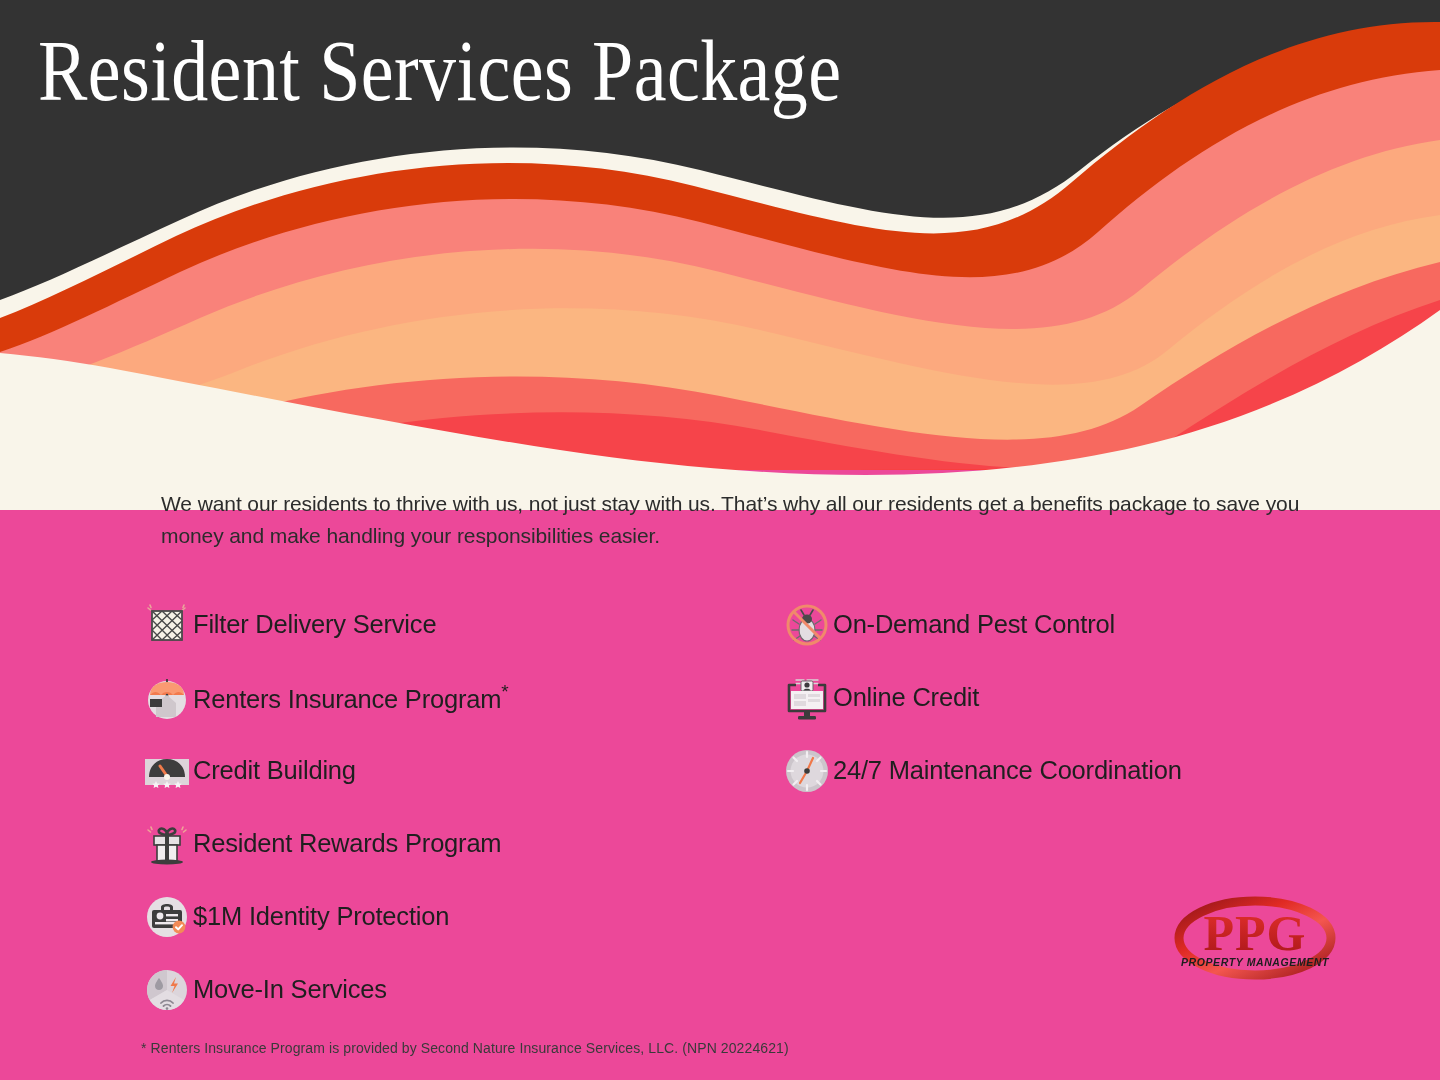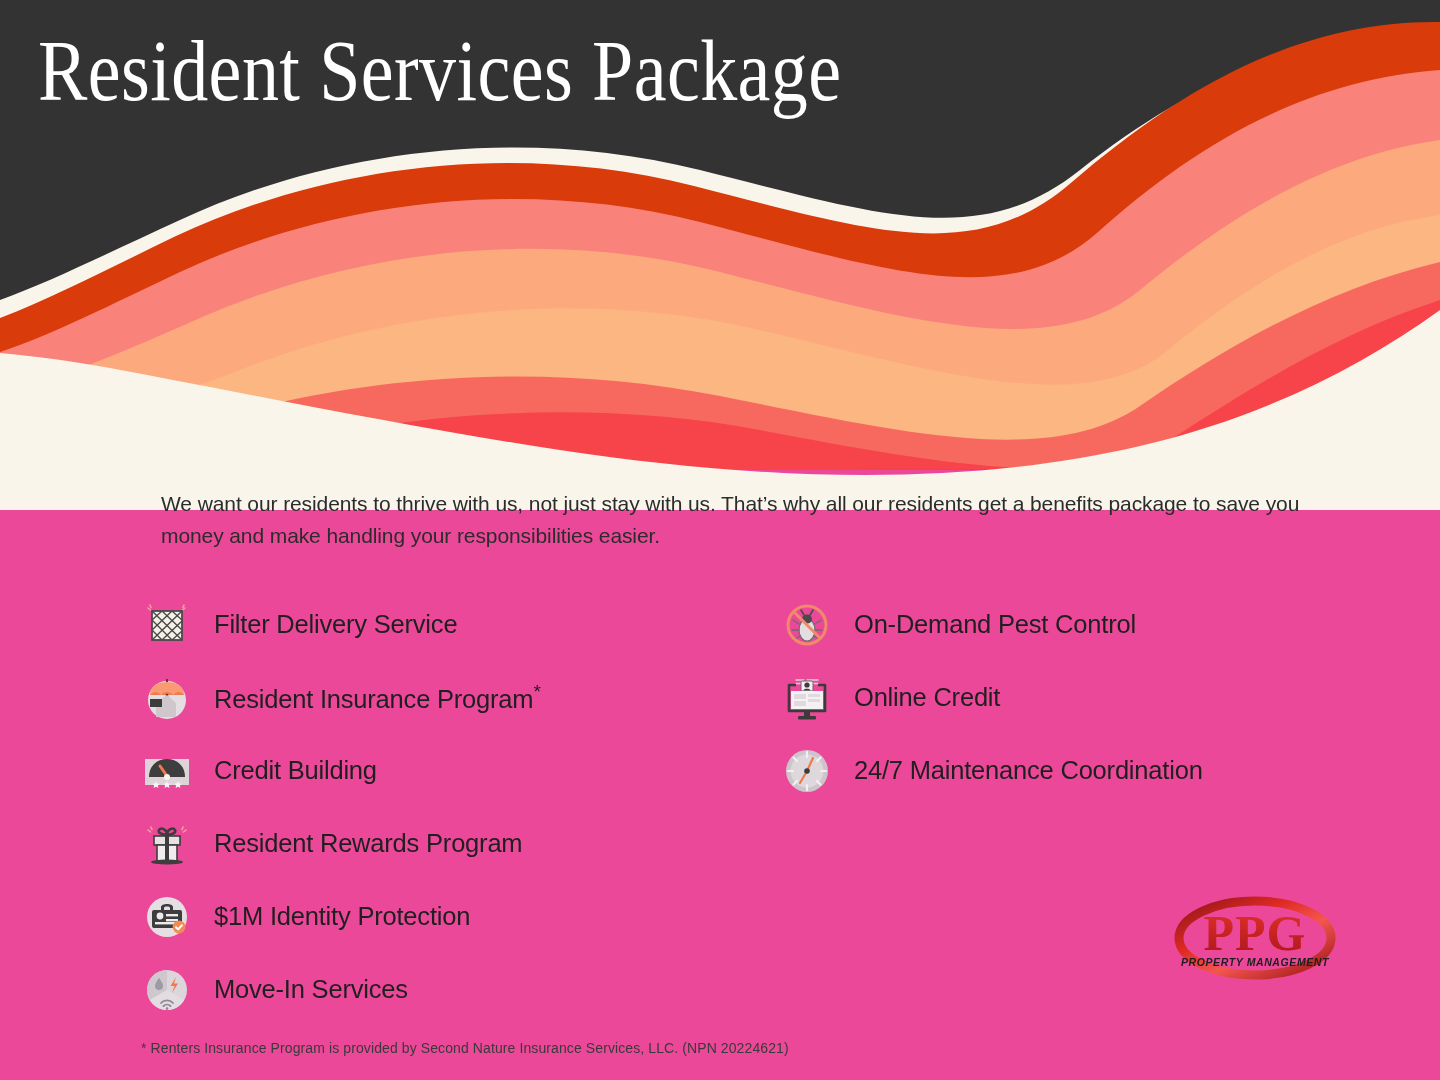--- a/index.html
+++ b/index.html
@@ -70,21 +70,20 @@
   .benefit-icon {
     width:52px; height:52px;
     flex:0 0 52px;
     position:relative;
     display:flex;
     align-items:center;
     justify-content:center;
   }
   .benefit-icon svg { display:block; }
   .benefit-label {
-    margin-left:21px;
     font-size:25.5px;
     color:#1F1F1F;
     letter-spacing:-0.2px;
     white-space:nowrap;
   }
   .ast { font-size:19px; vertical-align:super; }
 
   
   #footnote {
     position:absolute;
@@ -169,21 +168,21 @@
         <svg width="50" height="50" viewBox="0 0 50 50">
           <circle cx="25" cy="27" r="19" fill="#E4DEE2"></circle>
           <path d="M25 10 L25 6" stroke="#3C3C3C" stroke-width="1.8"></path>
           <path d="M8 22 C8 13 16 9 25 9 C34 9 42 13 42 22 Z" fill="#FA9A72"></path>
           <path d="M8 22 C12 18 15 18 19 22 C22 18 28 18 31 22 C35 18 38 18 42 22" fill="#F27B4E"></path>
           <path d="M25 22 L25 36 C25 40 20 41 19 37" stroke="#3C3C3C" stroke-width="2.4" fill="none" stroke-linecap="round"></path>
           <path d="M14 30 L25 22 L34 30 L34 44 L14 44 Z" fill="#CFC7CC"></path>
           <path d="M8 26 L20 26 L20 34 L8 34 Z" fill="#3C3C3C"></path>
         </svg>
       </span>
-      <span class="benefit-label"><span>Resident Insurance Program</span><span class="ast">*</span></span>
+      <span class="benefit-label"><span>Renters Insurance Program</span><span class="ast">*</span></span>
     </div>
 
     <div class="benefit-row">
       <span class="benefit-icon">
         <svg width="52" height="48" viewBox="0 0 52 48">
           <rect x="4" y="12" width="44" height="26" fill="#DDD4DA"></rect>
           <path d="M8 30 C8 19 16 12 26 12 C36 12 44 19 44 30 Z" fill="#3E3E3E"></path>
           <path d="M26 29 L19 19" stroke="#F07B4A" stroke-width="3" stroke-linecap="round"></path>
           <circle cx="26" cy="30" r="3" fill="#F9F5EA"></circle>
           <g fill="#F7F2F5">

